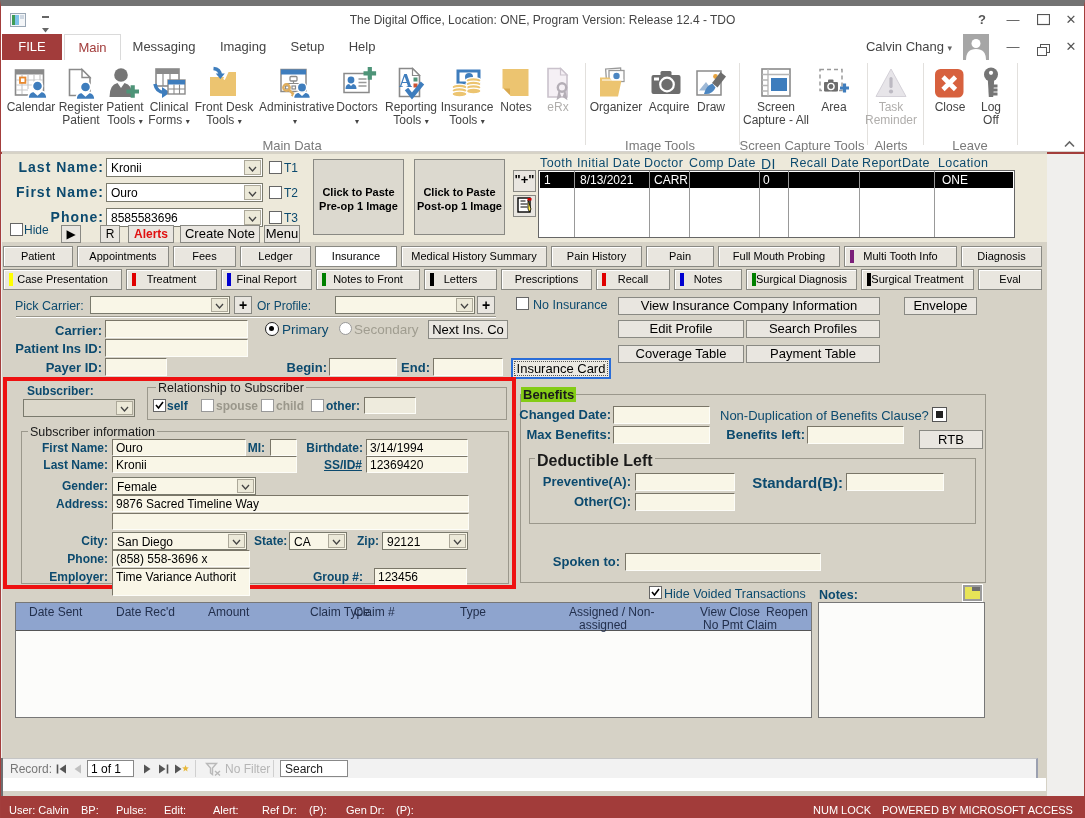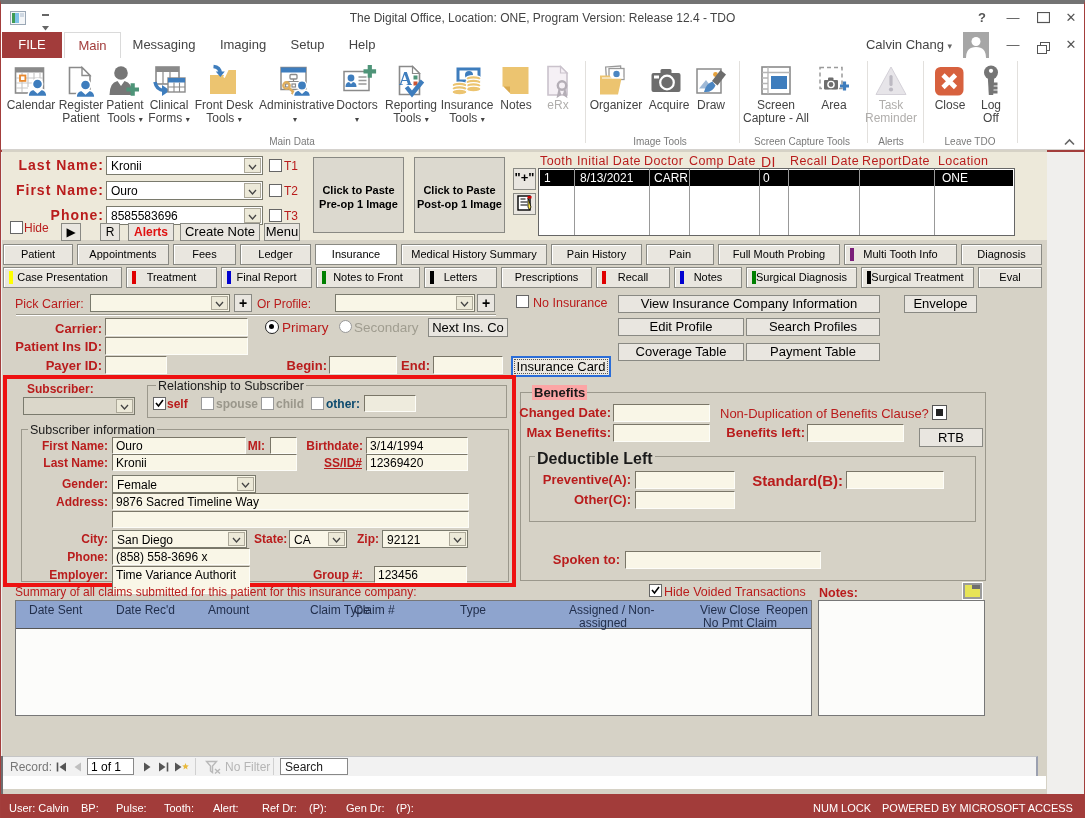--- a/index.html
+++ b/index.html
@@ -1,44 +1,44 @@
 <!DOCTYPE html>
 <html><head>
 <meta charset="utf-8">
 <style>
 * { margin:0; padding:0; box-sizing:border-box; }
 html,body { width:1085px; height:818px; overflow:hidden; }
 body { font-family:"Liberation Sans", sans-serif; position:relative; background:#f0efed; }
-#win { position:absolute; left:0; top:0; width:1085px; height:818px; border-left:1px solid #a33e3c; border-right:1px solid #a33e3c; border-top:4px solid #737373; }
+#win { position:absolute; left:0; top:0; width:1085px; height:818px; border-left:1px solid #a33e3c; border-right:1px solid #a33e3c; border-top:6px solid #737373; }
 .abs { position:absolute; }
 
 
 #titlebar { position:absolute; left:0; top:0; width:1083px; height:28px; background:#fff; }
 #title-text { position:absolute; top:7px; left:0; width:100%; text-align:center; font-size:12px; color:#444; }
 #qat-caret { position:absolute; left:40px; top:10px; }
 .winbtn { position:absolute; top:6px; width:16px; height:16px; color:#555; font-size:13px; text-align:center; line-height:16px; }
 
 
 #ribtabs { position:absolute; left:0; top:28px; width:1083px; height:26px; background:#fff; }
 #filetab { position:absolute; left:1px; top:0; width:60px; height:26px; background:#a23c3b; color:#fff; font-size:13px; text-align:center; line-height:26px; }
 .rtab { position:absolute; top:0; height:26px; font-size:13px; color:#444; line-height:26px; text-align:center; }
 #maintab { position:absolute; left:63px; top:0; width:57px; height:26px; background:#fff; border:1px solid #dadada; border-bottom:none; color:#a23c3b; font-size:13px; text-align:center; line-height:25px; }
 
 
 #ribbon { position:absolute; left:0; top:54px; width:1083px; height:92px; background:#fff; border-bottom:1px solid #d5d2ce; }
 .ric { position:absolute; top:6px; width:34px; height:34px; overflow:visible; }
 .rlab { position:absolute; font-size:12px; color:#444; text-align:center; line-height:13px; }
-.rgl { position:absolute; top:78px; font-size:10px; color:#7a7a7a; text-align:center; }
+.rgl { position:absolute; top:78px; font-size:13px; color:#7a7a7a; text-align:center; }
 .rsep { position:absolute; top:3px; bottom:6px; width:1px; background:#e2e0dd; }
 .gray { color:#b0aeac !important; }
 
 
 #formarea { position:absolute; left:1px; top:146px; width:1045px; height:644px; background:#d6d2c6; }
 #redline { position:absolute; left:0; top:146px; width:1083px; height:2px; background:#a33e3c; }
-.blabel { font-size:12px; font-weight:bold; color:#b91c1c; position:absolute; white-space:nowrap; }
+.blabel { font-size:12px; font-weight:bold; color:#0c4a6e; position:absolute; white-space:nowrap; }
 .combo { position:absolute; background:#fff; border:1px solid #7a7a6d; }
 .combo .arr { position:absolute; right:1px; top:1px; bottom:1px; width:17px; background:#ece9d8; border:1px solid #aca899; text-align:center; color:#333; }
 .cval { position:absolute; left:4px; top:2px; font-size:12px; white-space:nowrap; }
 .inp { position:absolute; background:#f9f6e7; border-top:1px solid #7a7668; border-left:1px solid #7a7668; border-right:1px solid #fdfdf8; border-bottom:1px solid #fdfdf8; font-size:12px; padding:1px 3px; white-space:nowrap; }
 .btn { position:absolute; background:#e9e6e0; border:1px solid #898983; font-size:12px; text-align:center; color:#000; }
 .cb { position:absolute; width:13px; height:13px; background:#fff; border:1px solid #666; }
 .gbox { position:absolute; border:1px solid #9b988c; }
 .gbox-label { position:absolute; top:-7px; background:#d6d2c6; font-size:12.5px; padding:0 2px; white-space:nowrap; color:#1a1a1a; }
 
 
@@ -558,21 +558,21 @@
     <div class="inp" style="left:90px;top:118px;width:138px;height:17px;">(858) 558-3696 x</div>
     <div class="blabel" style="right:400px;top:138px;">Employer:</div>
     <div class="inp" style="left:90px;top:136px;width:138px;height:28px;">Time Variance Authorit</div>
     <div class="blabel" style="right:145px;top:138px;">Group #:</div>
     <div class="inp" style="left:352px;top:136px;width:93px;height:17px;">123456</div>
   </div>
 </div>
 
 <div id="benefits" class="abs" style="left:519px;top:381px;width:466px;height:196px;font-size:12px;">
   <div class="gbox" style="left:0;top:7px;width:466px;height:189px;"></div>
-  <div class="gbox-label blabel" style="left:12px;top:0px;background:#fca5a5;font-size:13px;">Benefits</div>
+  <div class="gbox-label blabel" style="left:1px;top:0px;background:#84cc16;font-size:13px;">Benefits</div>
   <div class="blabel" style="right:375px;top:20px;font-size:13px;">Changed Date:</div>
   <div class="inp" style="left:93px;top:19px;width:97px;height:18px;"></div>
   <div class="blabel" style="left:200px;top:21px;font-weight:normal;font-size:13px;">Non-Duplication of Benefits Clause?</div>
   <div class="abs" style="left:412px;top:20px;width:15px;height:15px;background:#fff;border:1px solid #555;">
         <div class="abs" style="left:3px;top:3px;width:7px;height:7px;background:#222;"></div>
       </div>
   <div class="blabel" style="right:375px;top:40px;font-size:13px;">Max Benefits:</div>
   <div class="inp" style="left:93px;top:39px;width:97px;height:18px;"></div>
   <div class="blabel" style="right:181px;top:40px;font-size:13px;">Benefits left:</div>
   <div class="inp" style="left:287px;top:39px;width:97px;height:18px;"></div>
@@ -584,21 +584,20 @@
     <div class="blabel" style="right:132px;top:15px;font-size:15px;">Standard(B):</div>
     <div class="inp" style="left:316px;top:14px;width:98px;height:18px;"></div>
     <div class="blabel" style="right:344px;top:35px;font-size:13px;">Other(C):</div>
     <div class="inp" style="left:105px;top:34px;width:100px;height:18px;"></div>
   </div>
   <div class="blabel" style="right:366px;top:167px;font-size:13px;">Spoken to:</div>
   <div class="inp" style="left:105px;top:166px;width:196px;height:18px;"></div>
 </div>
 
 <div id="claimsblk" class="abs" style="left:1px;top:578px;width:1045px;height:140px;font-size:12px;">
-  <div class="blabel" style="left:13px;top:3px;font-weight:normal;">Summary of all claims submitted for this patient for this insurance company:</div>
   <div class="cb" style="left:647px;top:2px;"><svg width="11" height="11">
           <path d="M2 5 l2.5 3 l4.5-6" fill="none" stroke="#000" stroke-width="1.6"></path>
         </svg></div>
   <div class="blabel" style="left:662px;top:3px;font-weight:normal;font-size:12.5px;">Hide Voided Transactions</div>
   <div class="blabel" style="left:817px;top:4px;font-size:12.5px;">Notes:</div>
   <div class="abs" style="left:960px;top:0px;width:21px;height:18px;background:#fff;border:1px solid #fff;">
     <div class="abs" style="left:0px;top:0px;width:19px;height:16px;border:2px solid #9b9b9b;background:#e7e457;">
       <div class="abs" style="right:0;top:0;width:8px;height:4px;background:#6e6e6e;"></div>
     </div>
   </div>
@@ -650,21 +649,21 @@
       </svg>
   <div class="abs" style="left:222px;top:3px;font-size:12px;color:#b5b5b5;">No Filter</div>
   <div class="abs" style="left:270px;top:1px;width:1px;height:17px;background:#d0d0d0;"></div>
   <div class="abs" style="left:277px;top:1px;width:68px;height:17px;background:#fff;border:1px solid #888;font-size:12px;padding:1px 4px;color:#222;">Search</div>
 </div>
 
 <div id="statusbar">
   <div class="sbi" style="left:8px">User: Calvin</div>
   <div class="sbi" style="left:80px">BP:</div>
   <div class="sbi" style="left:115px">Pulse:</div>
-  <div class="sbi" style="left:163px">Tooth:</div>
+  <div class="sbi" style="left:163px">Edit:</div>
   <div class="sbi" style="left:212px">Alert:</div>
   <div class="sbi" style="left:261px">Ref Dr:</div>
   <div class="sbi" style="left:308px">(P):</div>
   <div class="sbi" style="left:345px">Gen Dr:</div>
   <div class="sbi" style="left:395px">(P):</div>
   <div class="sbi" style="left:812px">NUM LOCK</div>
   <div class="sbi" style="left:881px">POWERED BY MICROSOFT ACCESS</div>
 </div>
 </div>
 

